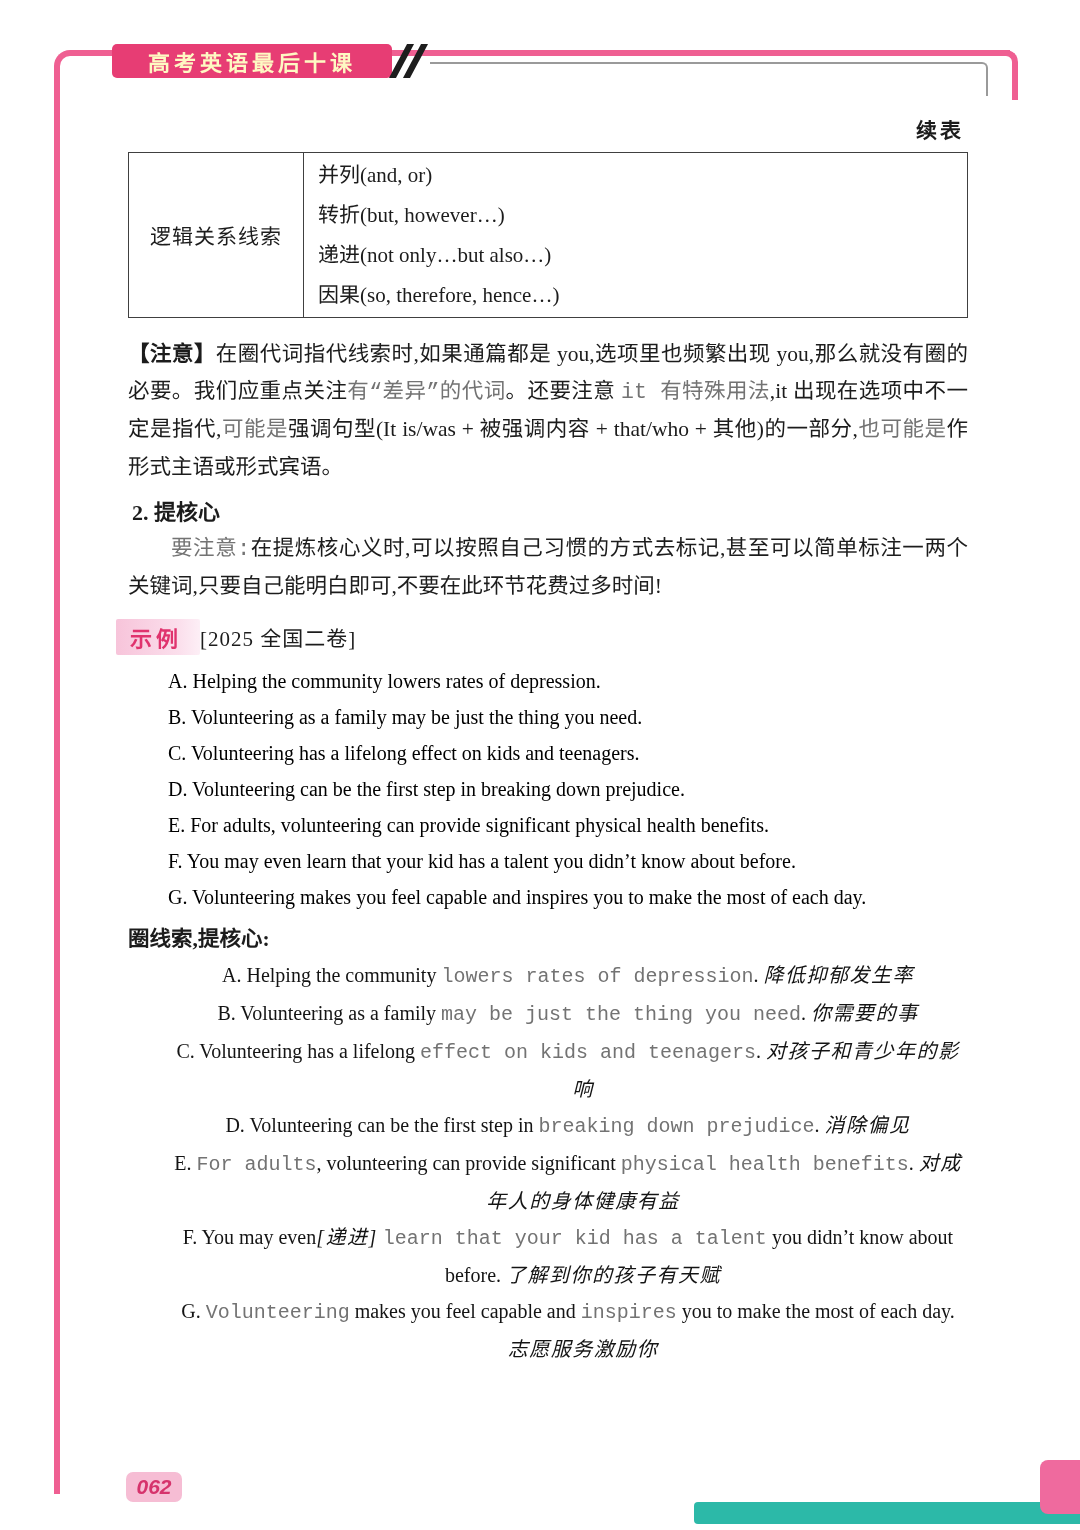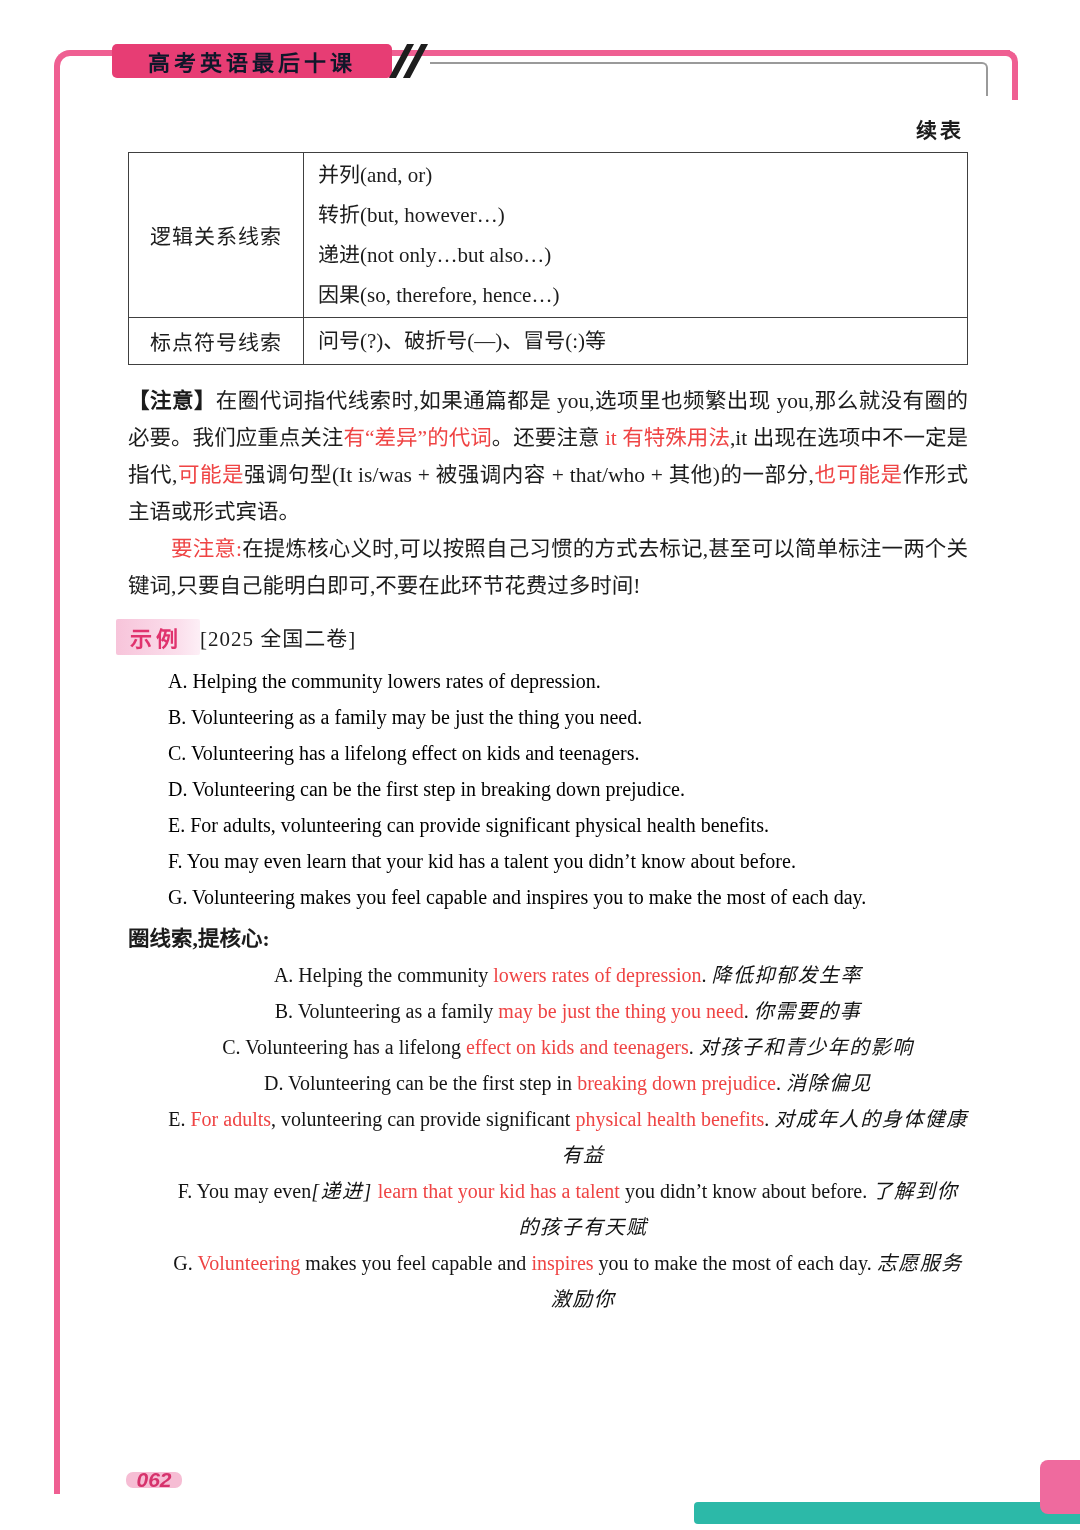--- a/index.html
+++ b/index.html
@@ -19,21 +19,21 @@
     border-top-right-radius:12px;
   }
   .rule{
     position:absolute;left:430px;top:62px;width:556px;height:32px;
     border-top:2px solid #9a9a9a;border-right:2px solid #9a9a9a;
     border-top-right-radius:6px;
   }
   .banner{
     position:absolute;left:112px;top:44px;width:280px;height:34px;
     background:#e73d74;border-radius:5px;display:flex;align-items:center;justify-content:center;
-    color:#0f172a;font-weight:bold;font-size:22px;letter-spacing:4px;z-index:3;
+    color:#fef9c3;font-weight:bold;font-size:22px;letter-spacing:4px;z-index:3;
     font-family:"Liberation Sans","DejaVu Sans",sans-serif;
   }
   .slash{position:absolute;top:44px;width:7px;height:34px;background:#1d1d1d;transform:skewX(-28deg);z-index:3;}
   .slash1{left:398px;}
   .slash2{left:412px;}
   .continued{
     position:absolute;left:916px;top:114px;font-weight:bold;font-size:21px;letter-spacing:3px;
   }
   
   .content{position:absolute;left:128px;top:152px;width:840px;}
@@ -43,39 +43,39 @@
   .cell-label{width:172px;text-align:center;vertical-align:middle;letter-spacing:1px;}
   .cell-lines{padding:2px 14px 2px 14px;}
   .cell-line{line-height:40px;white-space:nowrap;}
   .cell-line.single{line-height:42px;}
   
   .note{margin:18px 0 0 0;text-align:justify;line-height:37px;font-size:21.5px;}
   .h-core{margin:10px 0 0 4px;font-size:22px;font-weight:bold;line-height:34px;}
   .para{margin:0;text-align:justify;line-height:37px;font-size:21.5px;}
   .indent{text-indent:2em;}
   .seg-bold{font-weight:700;}
-  .seg-red{color:#ef4444;}
+  .seg-red{color:#737373;font-family:Liberation Mono, monospace;}
   .seg-hand{font-style:italic;letter-spacing:1.5px;}
   
   .example-row{margin:14px 0 0 -12px;display:flex;align-items:center;gap:0;height:36px;}
   .example-label{
     background:linear-gradient(90deg,#f7c4da 0%,#fbdfec 75%,#fdeff6 100%);
     color:#e0336e;font-weight:bold;font-size:22px;letter-spacing:4px;
     padding:2px 18px 2px 14px;border-radius:2px;
     font-family:"Liberation Sans","DejaVu Sans",sans-serif;
   }
   .example-source{font-size:21px;letter-spacing:1px;}
   .options{margin-top:8px;padding-left:40px;}
   .option{line-height:36px;font-size:20px;color:#000000;}
   .h-analysis{margin:6px 0 0 0;font-size:21.5px;font-weight:bold;line-height:36px;}
   .analysis{padding-left:40px;}
   .analysis-item{line-height:36px;font-size:20px;color:#141414;padding-left:30px;text-indent:-30px;text-align:center;}
   
   .page-num{
-    position:absolute;left:126px;top:1472px;width:56px;height:16px;background:#f6bdd4;
+    position:absolute;left:126px;top:1472px;width:56px;height:30px;background:#f6bdd4;
     border-radius:7px;display:flex;align-items:center;justify-content:center;
     color:#d6336c;font-weight:bold;font-style:italic;font-size:21px;
     font-family:"Liberation Sans","DejaVu Sans",sans-serif;
   }
   .deco-teal{position:absolute;left:694px;top:1502px;width:386px;height:22px;background:#2cb9a8;border-radius:4px 0 0 4px;}
   .deco-pink{position:absolute;left:1040px;top:1460px;width:40px;height:54px;background:#ef6a9e;border-radius:8px 0 0 8px;}
 </style>
 </head>
 <body>
 
@@ -97,31 +97,26 @@
       <tbody>
         <tr>
           <td class="cell-label">逻辑关系线索</td>
           <td class="cell-lines">
             <div class="cell-line">并列(and, or)</div>
             <div class="cell-line">转折(but, however…)</div>
             <div class="cell-line">递进(not only…but also…)</div>
             <div class="cell-line">因果(so, therefore, hence…)</div>
           </td>
         </tr>
-        <tr>
-          <td class="cell-label">标点符号线索</td>
-          <td class="cell-lines">
-            <div class="cell-line single">问号(?)、破折号(—)、冒号(:)等</div>
-          </td>
-        </tr>
       </tbody>
     </table>
 
     <p class="note"><span class="seg-bold">【注意】</span><span class="seg-normal">在圈代词指代线索时,如果通篇都是 you,选项里也频繁出现 you,那么就没有圈的必要。我们应重点关注</span><span class="seg-red">有“差异”的代词</span><span class="seg-normal">。还要注意 </span><span class="seg-red">it 有特殊用法</span><span class="seg-normal">,it 出现在选项中不一定是指代,</span><span class="seg-red">可能是</span><span class="seg-normal">强调句型(It is/was + 被强调内容 + that/who + 其他)的一部分,</span><span class="seg-red">也可能是</span><span class="seg-normal">作形式主语或形式宾语。</span></p>
 
+    <h3 class="h-core">2. 提核心</h3>
     <p class="para indent"><span class="seg-red">要注意:</span><span class="seg-normal">在提炼核心义时,可以按照自己习惯的方式去标记,甚至可以简单标注一两个关键词,只要自己能明白即可,不要在此环节花费过多时间!</span></p>
 
     <div class="example-row">
       <span class="example-label">示例</span>
       <span class="example-source">[2025 全国二卷]</span>
     </div>
 
     <div class="options">
       <div class="option">A. Helping the community lowers rates of depression.</div>
       <div class="option">B. Volunteering as a family may be just the thing you need.</div>

